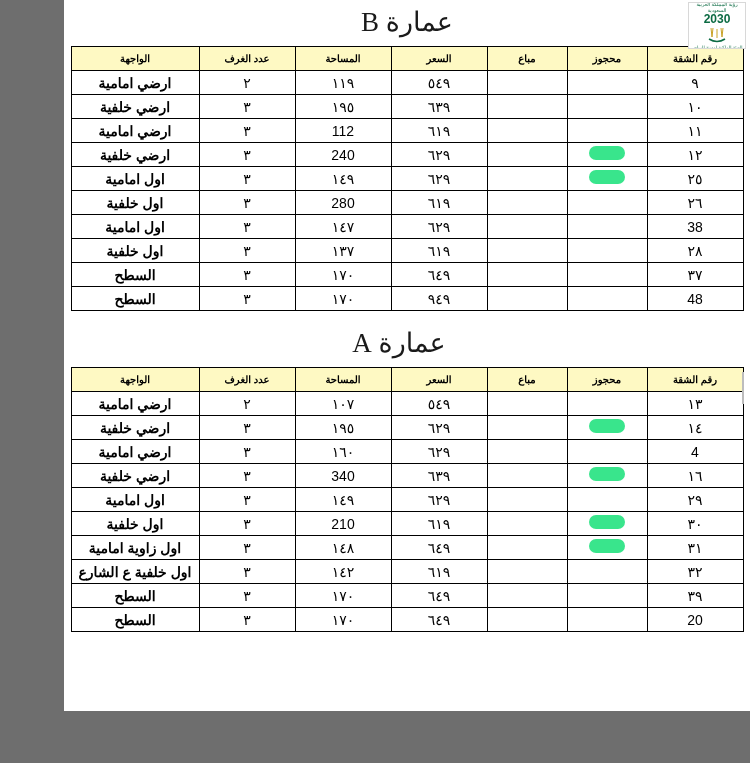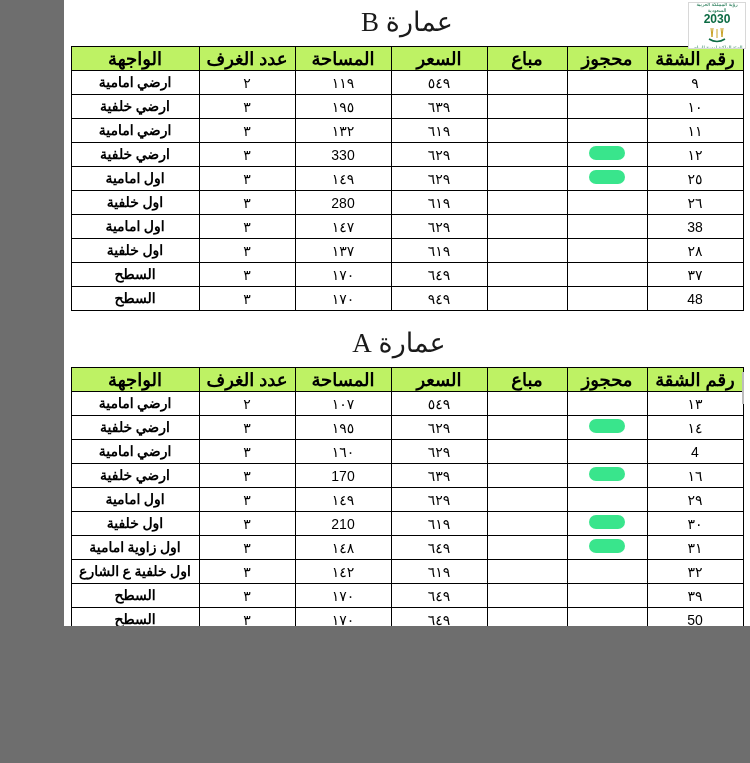--- a/index.html
+++ b/index.html
@@ -9,21 +9,21 @@
   body {
     width: 750px;
     height: 763px;
     background: #6e6e6e;
     font-family: "Liberation Sans", sans-serif;
     overflow: hidden;
   }
   .page {
     position: relative;
     width: 686px;
-    height: 626px;
+    height: 711px;
     background: #ffffff;
     overflow: hidden;
   }
   .logo-box {
     position: absolute;
     top: 2px;
     left: 688px;
     width: 58px;
     height: 47px;
     background: #ffffff;
@@ -88,38 +88,37 @@
     height: 23px;
     font-size: 14px;
     text-align: center;
     vertical-align: middle;
     color: #000;
     padding: 0 2px;
     overflow: hidden;
     white-space: nowrap;
   }
   table.sheet th {
-    background: #bef264;
+    background: #fef9c3;
     font-weight: bold;
-    font-size: 18px;
+    font-size: 10px;
   }
   
   .c-num   { width: 96px; }
   .c-res   { width: 80px; }
   .c-sold  { width: 80px; }
   .c-price { width: 96px; }
   .c-area  { width: 96px; }
   .c-rooms { width: 96px; }
   .c-face  { width: 128px; }
 
   td.face {
     text-align: left;
     padding-left: 6px;
     font-weight: bold;
-    font-family: Liberation Serif, serif;
   }
   th.face-h { text-align: left; padding-left: 6px; }
 
   .pill {
     display: inline-block;
     width: 36px;
     height: 14px;
     border-radius: 8px;
     background: #39e58c;
   }
@@ -176,30 +175,30 @@
           <td>٦٣٩</td>
           <td>١٩٥</td>
           <td>٣</td>
           <td class="face">ارضي خلفية</td>
         </tr>
         <tr>
           <td>١١</td>
           <td></td>
           <td></td>
           <td>٦١٩</td>
-          <td>١٣٢</td>
+          <td>112</td>
           <td>٣</td>
           <td class="face">ارضي امامية</td>
         </tr>
         <tr>
           <td>١٢</td>
           <td><span class="pill"></span></td>
           <td></td>
           <td>٦٢٩</td>
-          <td>330</td>
+          <td>240</td>
           <td>٣</td>
           <td class="face">ارضي خلفية</td>
         </tr>
         <tr>
           <td>٢٥</td>
           <td><span class="pill"></span></td>
           <td></td>
           <td>٦٢٩</td>
           <td>١٤٩</td>
           <td>٣</td>
@@ -303,21 +302,21 @@
           <td>٦٢٩</td>
           <td>١٦٠</td>
           <td>٣</td>
           <td class="face">ارضي امامية</td>
         </tr>
         <tr>
           <td>١٦</td>
           <td><span class="pill"></span></td>
           <td></td>
           <td>٦٣٩</td>
-          <td>170</td>
+          <td>340</td>
           <td>٣</td>
           <td class="face">ارضي خلفية</td>
         </tr>
         <tr>
           <td>٢٩</td>
           <td></td>
           <td></td>
           <td>٦٢٩</td>
           <td>١٤٩</td>
           <td>٣</td>
@@ -353,21 +352,21 @@
         <tr>
           <td>٣٩</td>
           <td></td>
           <td></td>
           <td>٦٤٩</td>
           <td>١٧٠</td>
           <td>٣</td>
           <td class="face">السطح</td>
         </tr>
         <tr>
-          <td>50</td>
+          <td>20</td>
           <td></td>
           <td></td>
           <td>٦٤٩</td>
           <td>١٧٠</td>
           <td>٣</td>
           <td class="face">السطح</td>
         </tr>
       </tbody>
   </table>
 

